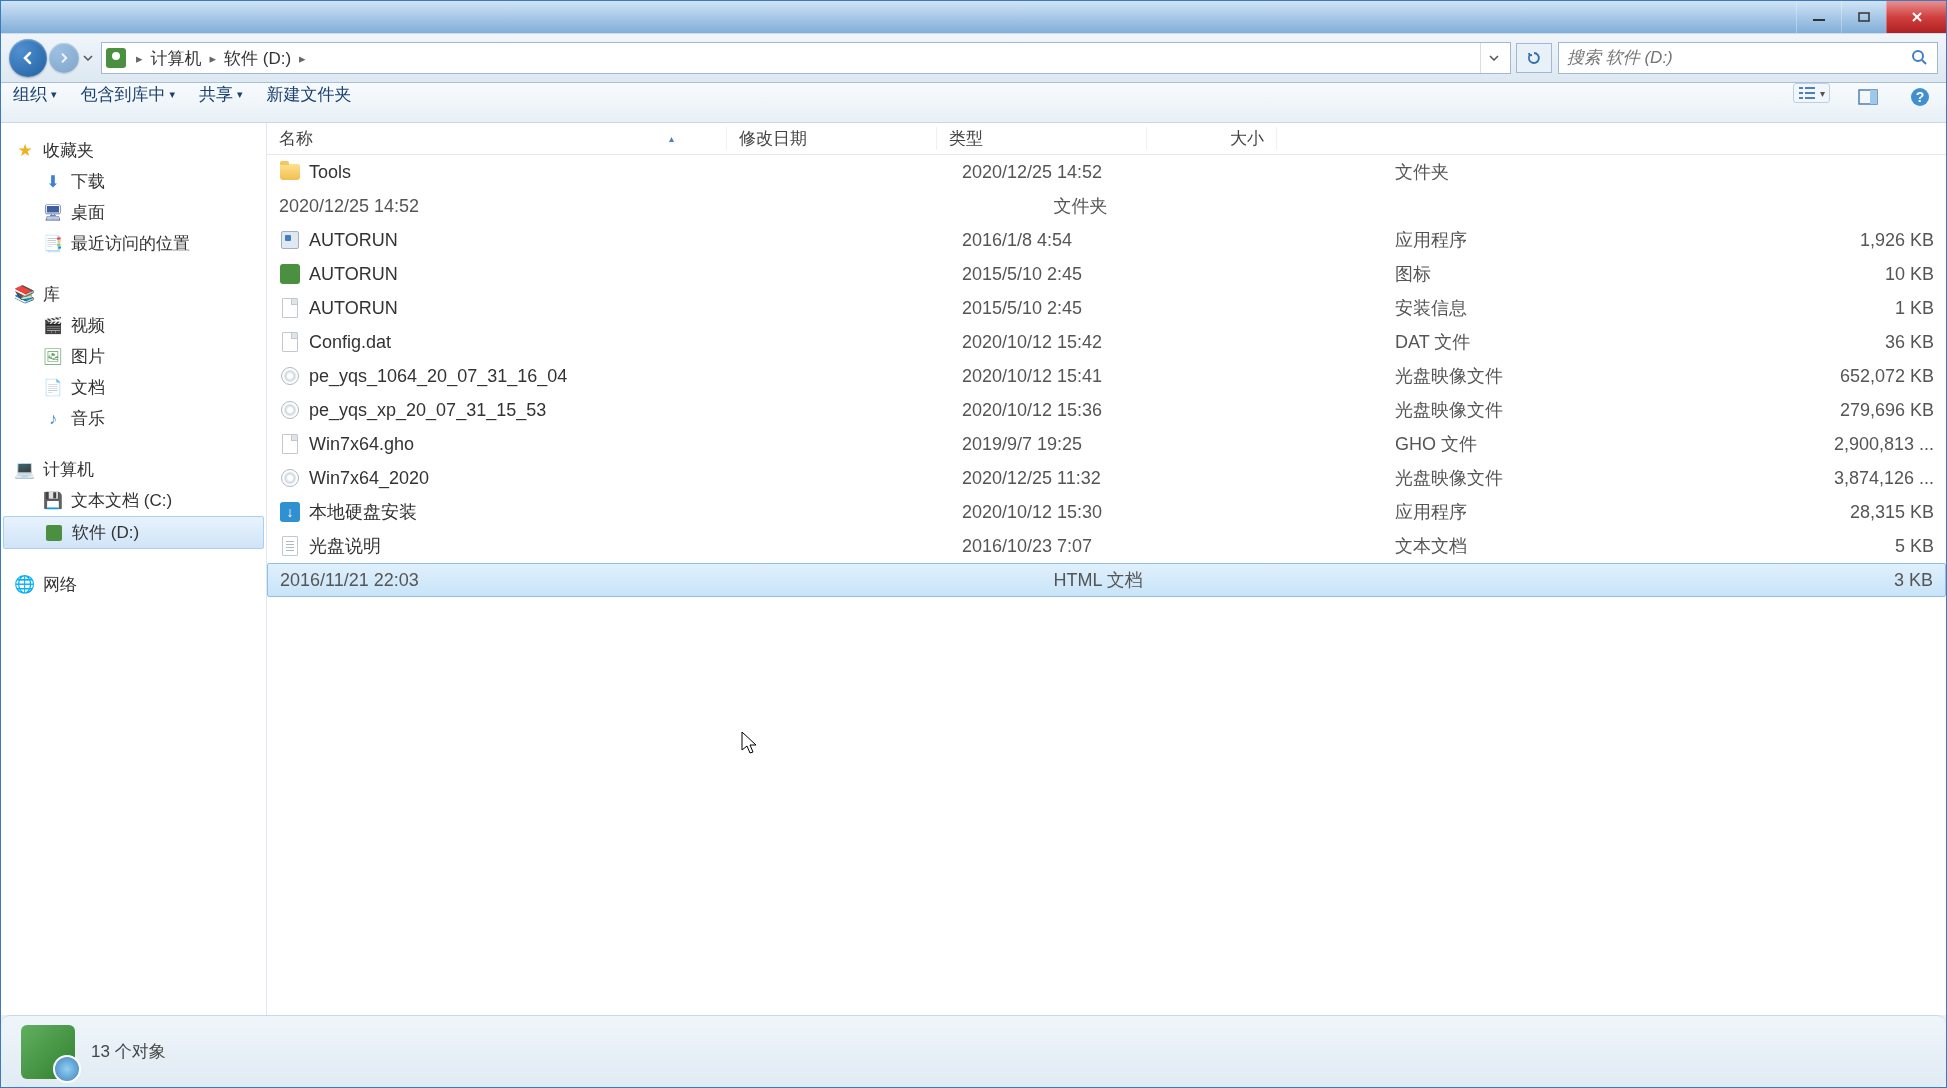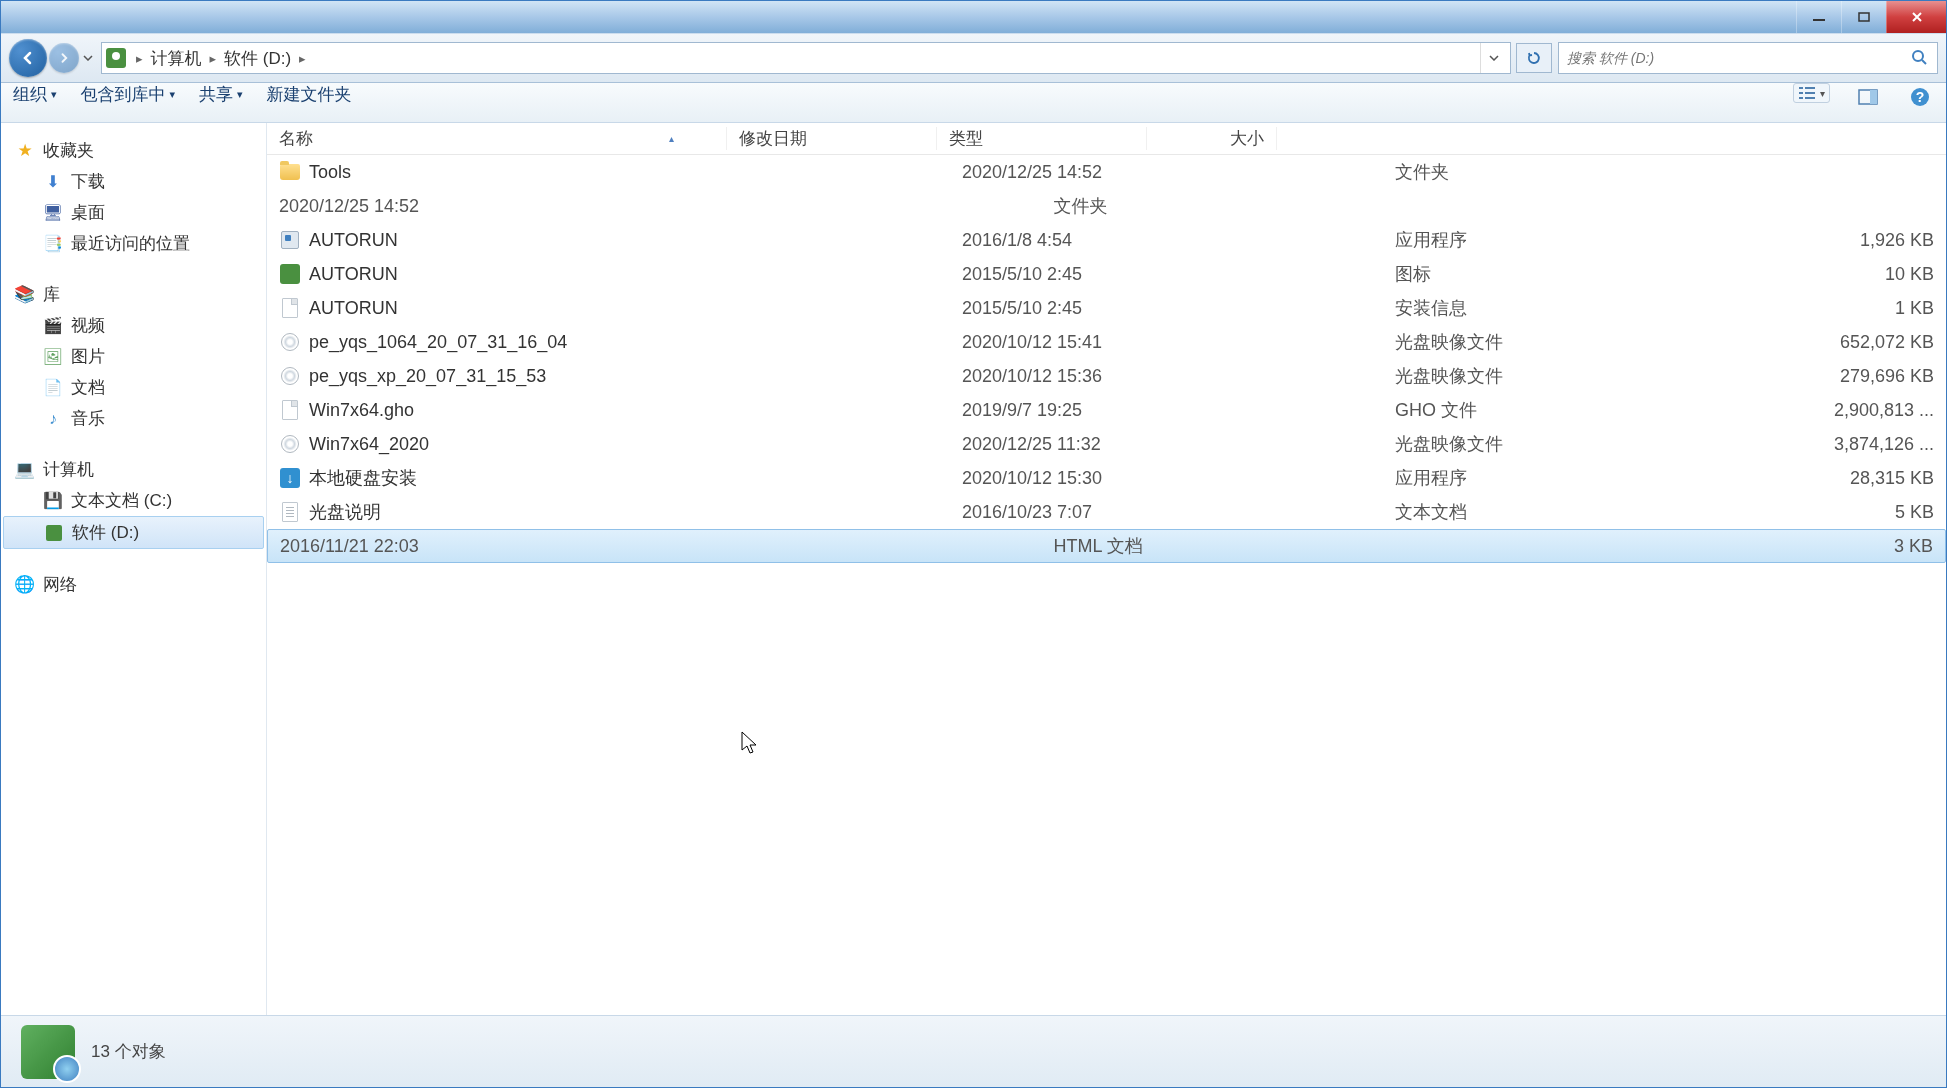--- a/index.html
+++ b/index.html
@@ -22,21 +22,21 @@
     .addressbar { flex: 1; height: 32px; background: #fff; border: 1px solid #a0b8d0; display: flex; align-items: center; padding: 0 4px; }
     .addr-icon { width: 20px; height: 20px; background: #4a9040; border-radius: 3px; margin-right: 4px; position: relative; }
     .addr-icon::after { content: ""; position: absolute; top: 4px; left: 6px; width: 8px; height: 8px; background: #fff; border-radius: 50%; }
     .addr-sep { color: #666; padding: 0 6px; font-size: 13px; }
     .addr-seg { font-size: 17px; color: #333; padding: 0 2px; }
     .addr-end { flex: 1; }
     .addr-drop { width: 26px; height: 30px; border-left: 1px solid #ddd; display: flex; align-items: center; justify-content: center; }
     .addr-refresh { width: 36px; height: 30px; border: 1px solid #a0b8d0; background: #e8f0f8; display: flex; align-items: center; justify-content: center; margin-left: -1px; }
     
     .searchbar { width: 380px; height: 32px; background: #fff; border: 1px solid #a0b8d0; display: flex; align-items: center; padding: 0 8px; }
-    .searchbar input { border: none; outline: none; flex: 1; font-size: 14px; font-style: italic; color: #888; background: transparent; }
+    .searchbar input { border: none; outline: none; flex: 1; font-size: 17px; font-style: italic; color: #888; background: transparent; }
     .searchbar .search-icon { width: 18px; height: 18px; }
     
     .toolbar { height: 40px; background: linear-gradient(to bottom, #f8fbfd 0%, #e8f0f6 100%); border-bottom: 1px solid #c8d8e8; display: flex; align-items: flex-start; padding: 0 12px; gap: 24px; }
     .tool-btn { font-size: 17px; color: #1a4070; display: flex; align-items: center; gap: 4px; cursor: default; }
     .tool-btn .caret { font-size: 11px; }
     .toolbar-spacer { flex: 1; }
     .tool-icon { width: 28px; height: 28px; display: flex; align-items: center; justify-content: center; border: 1px solid transparent; }
     .view-opts { display:flex; align-items:center; gap:4px; border:1px solid #c0d0e0; padding:2px 4px; border-radius:3px; background:#f0f6fb; }
     
     .content { flex: 1; display: flex; background: #fff; overflow: hidden; }
@@ -87,21 +87,21 @@
     .blank-ico::after { content:""; position:absolute; top:0; right:0; width:5px; height:5px; background:#e0e4e8; border-left:1px solid #c0c8d0; border-bottom:1px solid #c0c8d0; }
     .disc-ico { width:18px; height:18px; border-radius:50%; background: radial-gradient(circle, #fff 20%, #d0d8e0 40%, #fff 60%); border:1px solid #b0b8c0; }
     .app-ico { background:#3090d0; width:20px; height:20px; border-radius:3px; position:relative; }
     .app-ico::after { content:"↓"; position:absolute; top:0; left:0; width:100%; text-align:center; color:#fff; font-size:14px; line-height:20px; }
     .txt-ico { background:#fff; border:1px solid #c0c8d0; width:16px; height:20px; border-radius:1px; position:relative; }
     .txt-ico::before { content:""; position:absolute; top:4px; left:3px; right:3px; height:1px; background:#b0b8c0; box-shadow: 0 3px 0 #b0b8c0, 0 6px 0 #b0b8c0, 0 9px 0 #b0b8c0; }
     .html-ico { background:#fff; border:1px solid #c0c8d0; width:18px; height:20px; border-radius:1px; position:relative; }
     .html-ico::after { content:"e"; position:absolute; top:2px; left:3px; color:#3080d0; font-size:12px; font-style:italic; font-weight:bold; }
     .green-ico { background:#4a9040; width:20px; height:20px; border-radius:3px; }
     
-    .statusbar { height: 72px; background: linear-gradient(to bottom, #f0f5fa 0%, #e0ebf4 100%); border-top: 1px solid #c8d8e8; display: flex; align-items: center; padding: 0 20px; gap: 16px; }
+    .statusbar { height: 72px; background: linear-gradient(to bottom, #f0f5fa 0%, #e0ebf4 100%); border-top: 1px solid #c8d8e8; display: flex; align-items: center; padding: 0 20px; gap: 16px; border-radius: 9px; }
     .status-icon { width: 54px; height: 54px; background: linear-gradient(135deg, #60b060 0%, #308030 100%); border-radius: 6px; position: relative; }
     .status-icon::after { content:""; position:absolute; bottom:-4px; right:-6px; width:24px; height:24px; background:radial-gradient(circle,#90d0f0,#4080c0); border-radius:50%; border:2px solid #fff; }
     .status-text { font-size: 17px; color: #444; }
     
     .cursor { position:absolute; top:730px; left:740px; pointer-events:none; }
     .cursor svg { width:20px; height:26px; }
   </style>
 </head>
 <body>
 
@@ -341,20 +341,31 @@
               </span>
               <span>AUTORUN</span>
             </div>
             <div class="cell cell-date">2015/5/10 2:45</div>
             <div class="cell cell-type">安装信息</div>
             <div class="cell cell-size">1 KB</div>
           </div>
           <div class="file-row">
             <div class="cell cell-name">
               <span class="file-icon">
+                <span class="blank-ico"></span>
+              </span>
+              <span>Config.dat</span>
+            </div>
+            <div class="cell cell-date">2020/10/12 15:42</div>
+            <div class="cell cell-type">DAT 文件</div>
+            <div class="cell cell-size">36 KB</div>
+          </div>
+          <div class="file-row">
+            <div class="cell cell-name">
+              <span class="file-icon">
                 <span class="disc-ico"></span>
               </span>
               <span>pe_yqs_1064_20_07_31_16_04</span>
             </div>
             <div class="cell cell-date">2020/10/12 15:41</div>
             <div class="cell cell-type">光盘映像文件</div>
             <div class="cell cell-size">652,072 KB</div>
           </div>
           <div class="file-row">
             <div class="cell cell-name">

